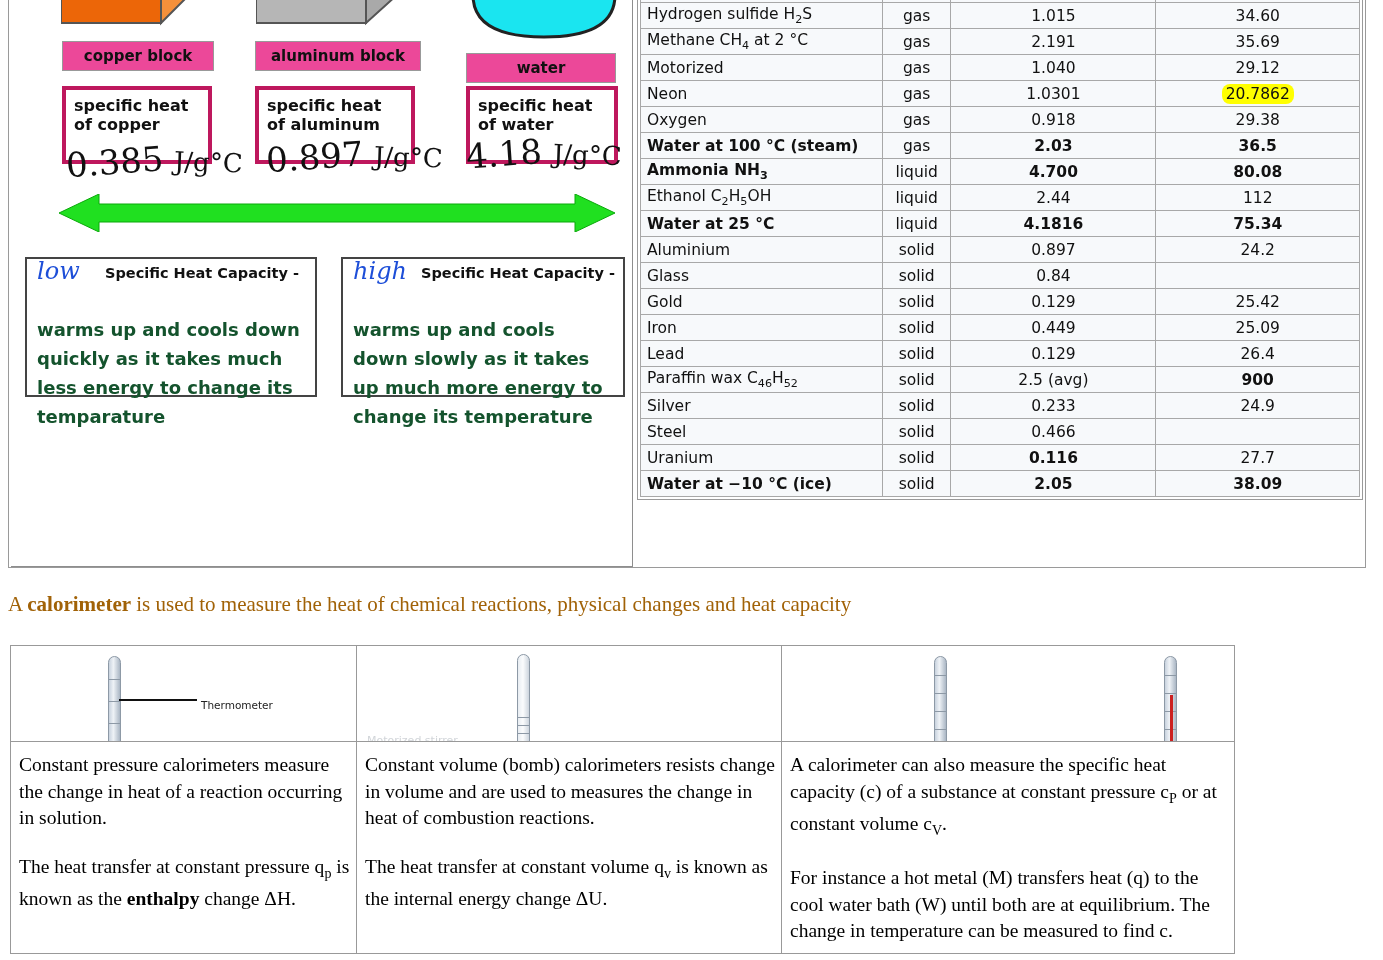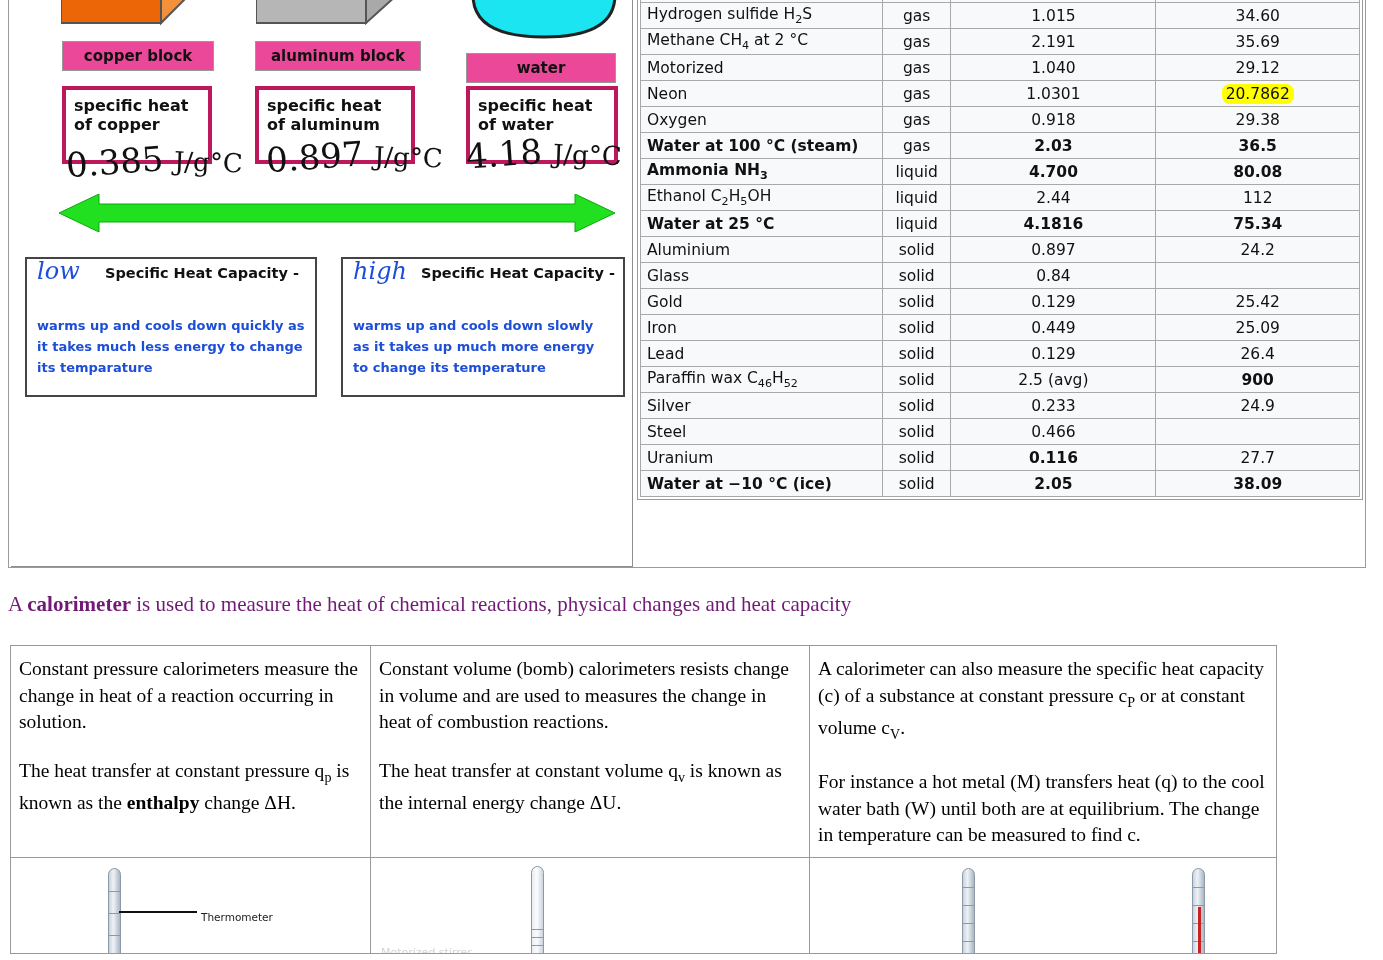--- a/index.html
+++ b/index.html
@@ -142,24 +142,24 @@
   }
   .cap-head-text {
     position: absolute;
     left: 78px; top: 6px;
     font-size: 14.5px;
     font-weight: 700;
     color: #111;
   }
   .cap-body {
     padding: 14px 10px 0 10px;
-    font-size: 13px;
+    font-size: 18px;
     font-weight: 700;
-    line-height: 21px;
-    color: #1d4ed8;
+    line-height: 29px;
+    color: #14532d;
   }
 
   
   .table-wrap {
     position: absolute;
     left: 626px;
     top: -18px;
     width: 726px;
     border: 1px solid #9a9a9a;
     box-sizing: border-box;
@@ -193,21 +193,21 @@
   sub { font-size: 72%; }
 
   
   .calo-line {
     position: absolute;
     left: 8px;
     top: 592px;
     width: 1350px;
     font-family: "Liberation Serif", serif;
     font-size: 21px;
-    color: #701a75;
+    color: #a16207;
   }
   .calo-line b { font-weight: bold; }
 
   
   .bot-table {
     position: absolute;
     left: 10px;
     top: 645px;
     width: 1221px;
     border-collapse: collapse;
@@ -490,70 +490,70 @@
 
     </div>
   </div>
 
   <div class="calo-line">
     <span>A </span><b>calorimeter</b><span> is used to measure the heat of chemical reactions, physical changes and heat capacity</span>
   </div>
 
   <table class="bot-table">
     <tbody>
+      <tr>
+        <td class="col1 imgcell">
+          <div class="therm" style="left:97px; top:10px; height:110px;">
+            <div class="tick" style="top:22px;"></div>
+            <div class="tick" style="top:44px;"></div>
+            <div class="tick" style="top:66px;"></div>
+
+          </div>
+          <div class="leader" style="left:108px; top:53px; width:78px;"></div>
+          <div class="therm-label" style="left:190px; top:46px;">Thermometer</div>
+        </td>
+        <td class="col2 imgcell">
+          <div class="therm" style="left:160px; top:8px; height:112px; border-radius:7px 7px 0 0; background:linear-gradient(to right,#e8edf2 0%,#fbfcfd 45%,#cdd5de 100%);">
+            <div class="tick" style="top:62px;"></div>
+            <div class="tick" style="top:70px;"></div>
+            <div class="tick" style="top:78px;"></div>
+          </div>
+          <div class="faint-text" style="left:10px; top:82px; opacity:0.45;">Motorized stirrer</div>
+        </td>
+        <td class="col3 imgcell">
+          <div class="therm" style="left:152px; top:10px; height:110px;">
+            <div class="tick" style="top:18px;"></div>
+            <div class="tick" style="top:36px;"></div>
+            <div class="tick" style="top:54px;"></div>
+            <div class="tick" style="top:72px;"></div>
+
+          </div>
+          <div class="therm" style="left:382px; top:10px; height:110px;">
+            <div class="tick" style="top:18px;"></div>
+            <div class="tick" style="top:36px;"></div>
+            <div class="tick" style="top:54px;"></div>
+            <div class="tick" style="top:72px;"></div>
+
+            <div class="therm-red" style="top:38px; height:72px;"></div>
+          </div>
+        </td>
+      </tr>
       <tr>
         <td class="col1">
           <span>Constant pressure calorimeters measure the change in heat of a reaction occurring in solution.</span>
           <span class="gap"></span>
           <span>The heat transfer at constant pressure q</span><sub>p</sub><span> is known as the </span><b>enthalpy</b><span> change ΔH.</span>
         </td>
         <td class="col2">
           <span>Constant volume (bomb) calorimeters resists change in volume and are used to measures the change in heat of combustion reactions.</span>
           <span class="gap"></span>
           <span>The heat transfer at constant volume q</span><sub>v</sub><span> is known as the internal energy change ΔU.</span>
         </td>
         <td class="col3">
           <span>A calorimeter can also measure the specific heat capacity (c) of a substance at constant pressure c</span><sub>P</sub><span> or at constant volume c</span><sub>V</sub><span>.</span>
           <span class="gap"></span>
           <span>For instance a hot metal (M) transfers heat (q) to the cool water bath (W) until both are at equilibrium. The change in temperature can be measured to find c.</span>
         </td>
       </tr>
-      <tr>
-        <td class="col1 imgcell">
-          <div class="therm" style="left:97px; top:10px; height:110px;">
-            <div class="tick" style="top:22px;"></div>
-            <div class="tick" style="top:44px;"></div>
-            <div class="tick" style="top:66px;"></div>
-
-          </div>
-          <div class="leader" style="left:108px; top:53px; width:78px;"></div>
-          <div class="therm-label" style="left:190px; top:46px;">Thermometer</div>
-        </td>
-        <td class="col2 imgcell">
-          <div class="therm" style="left:160px; top:8px; height:112px; border-radius:7px 7px 0 0; background:linear-gradient(to right,#e8edf2 0%,#fbfcfd 45%,#cdd5de 100%);">
-            <div class="tick" style="top:62px;"></div>
-            <div class="tick" style="top:70px;"></div>
-            <div class="tick" style="top:78px;"></div>
-          </div>
-          <div class="faint-text" style="left:10px; top:82px; opacity:0.45;">Motorized stirrer</div>
-        </td>
-        <td class="col3 imgcell">
-          <div class="therm" style="left:152px; top:10px; height:110px;">
-            <div class="tick" style="top:18px;"></div>
-            <div class="tick" style="top:36px;"></div>
-            <div class="tick" style="top:54px;"></div>
-            <div class="tick" style="top:72px;"></div>
-
-          </div>
-          <div class="therm" style="left:382px; top:10px; height:110px;">
-            <div class="tick" style="top:18px;"></div>
-            <div class="tick" style="top:36px;"></div>
-            <div class="tick" style="top:54px;"></div>
-            <div class="tick" style="top:72px;"></div>
-
-            <div class="therm-red" style="top:38px; height:72px;"></div>
-          </div>
-        </td>
-      </tr>
     </tbody>
   </table>
 
 </div>
 
 </body></html>

